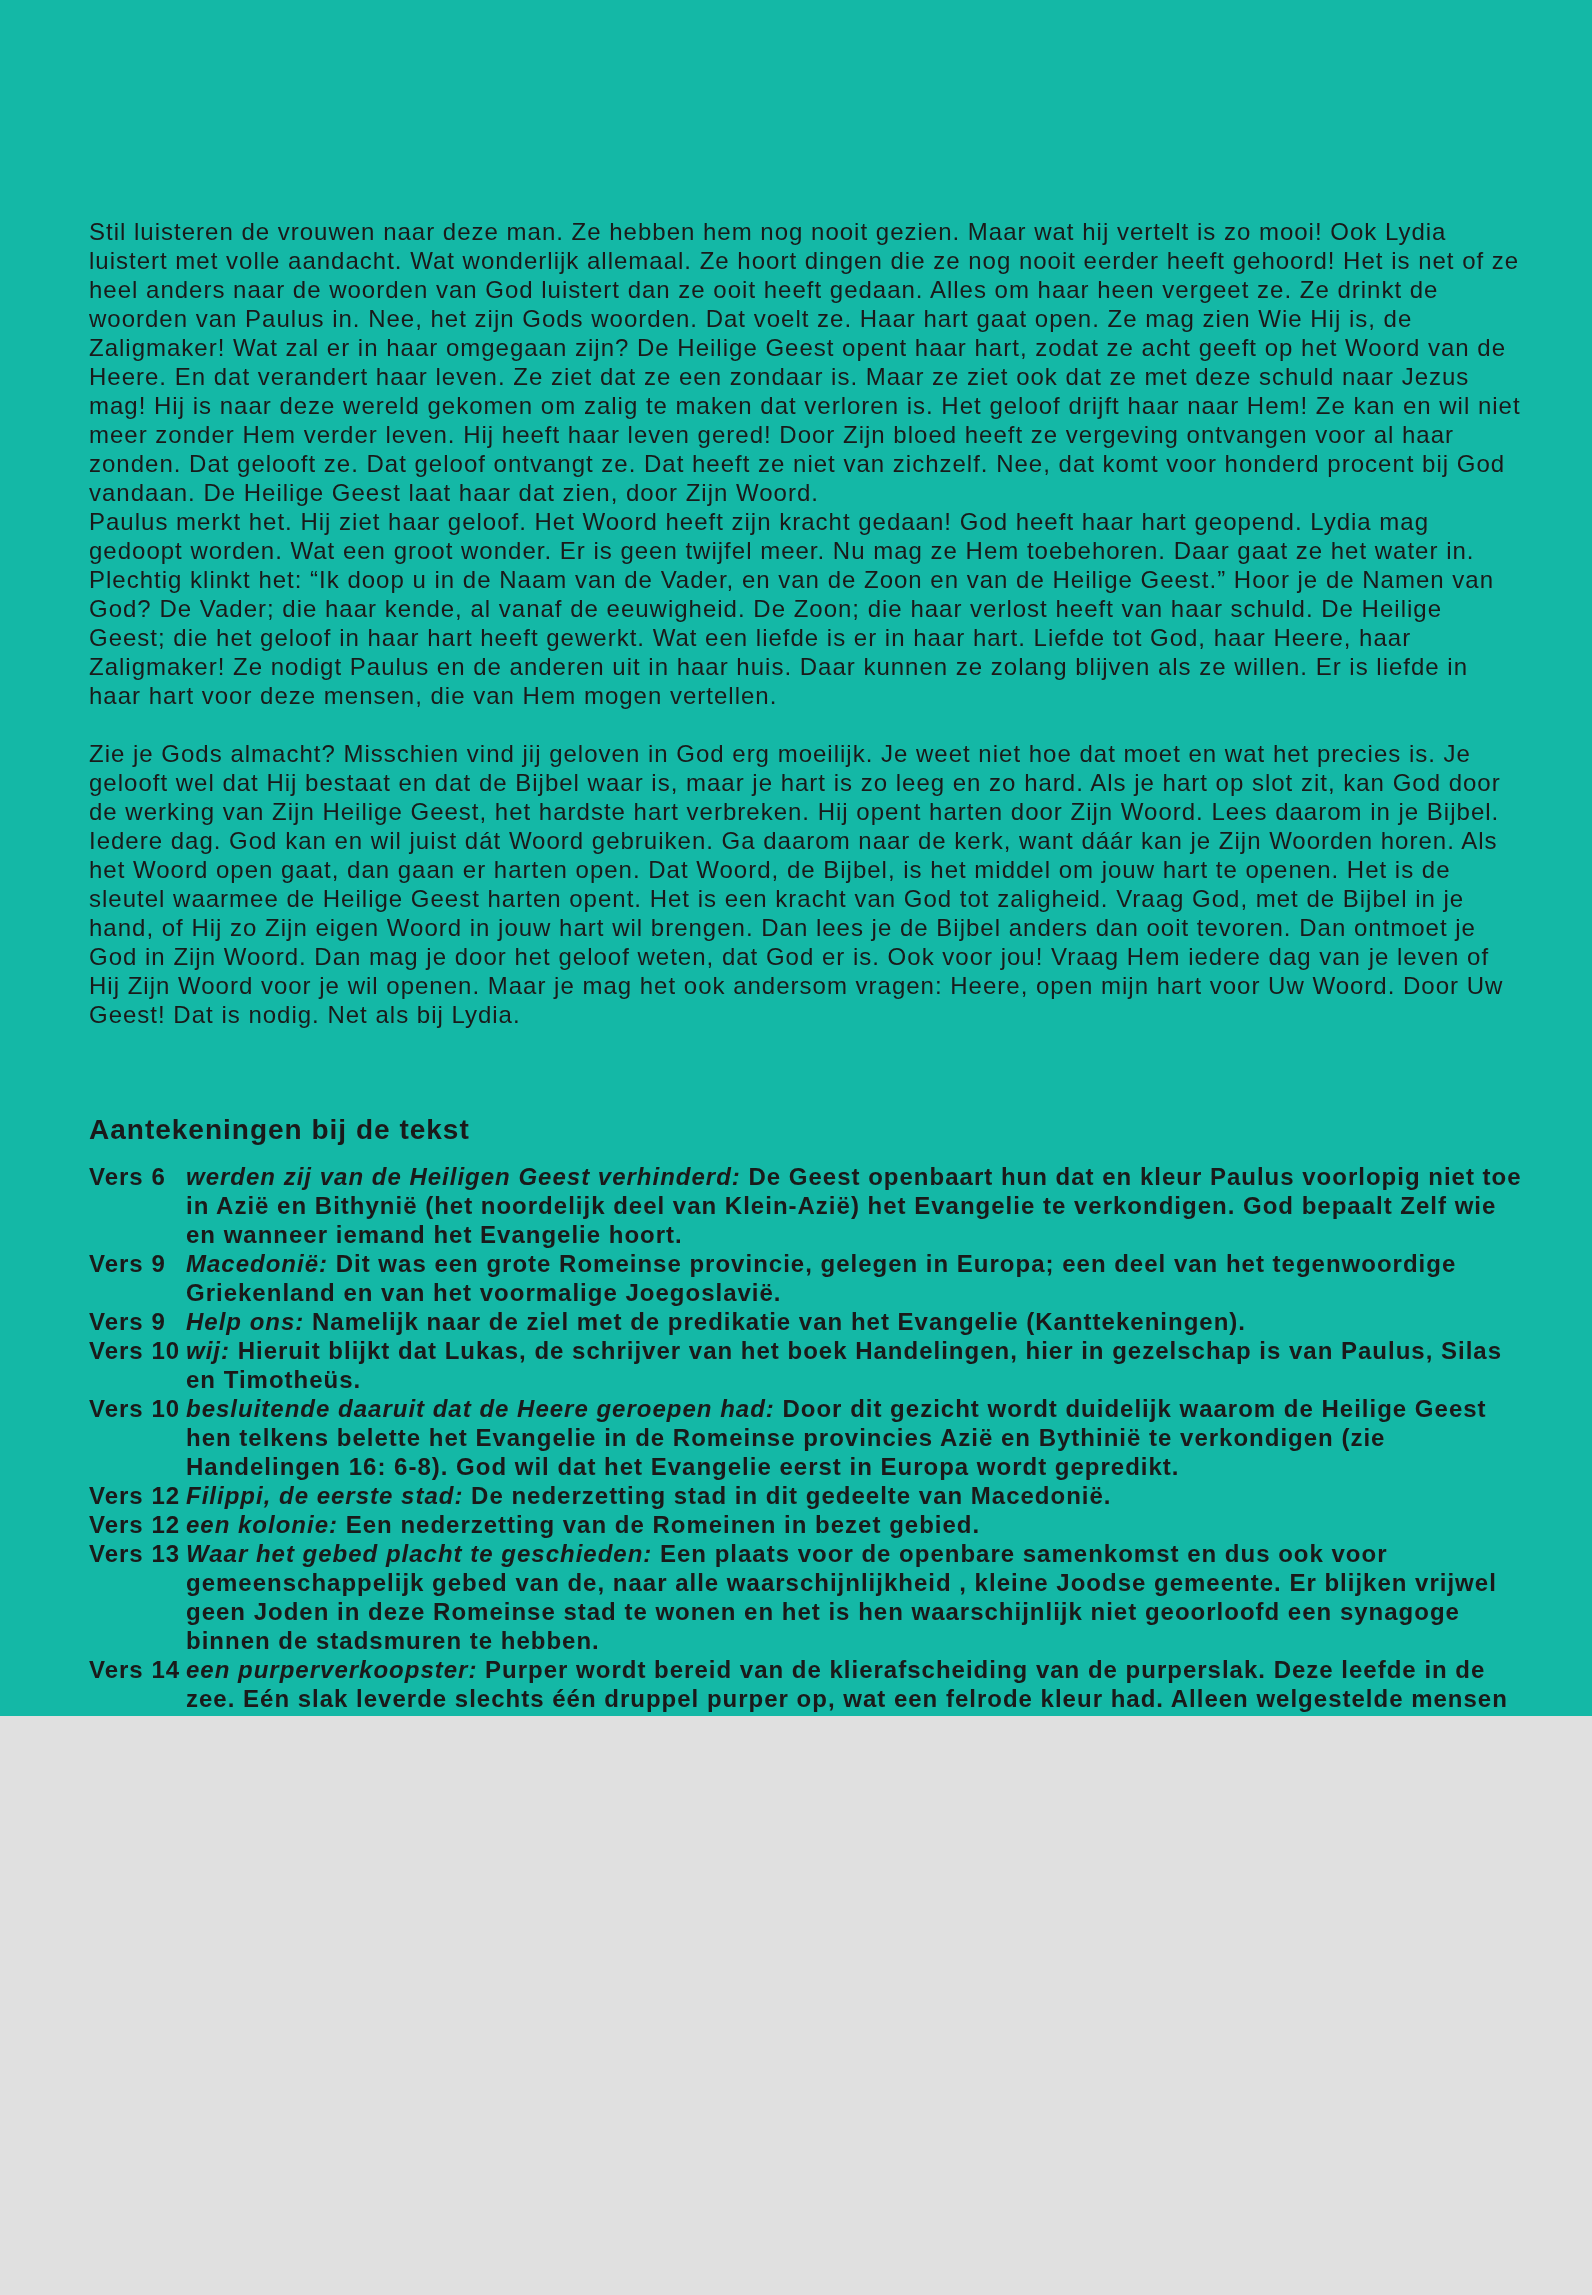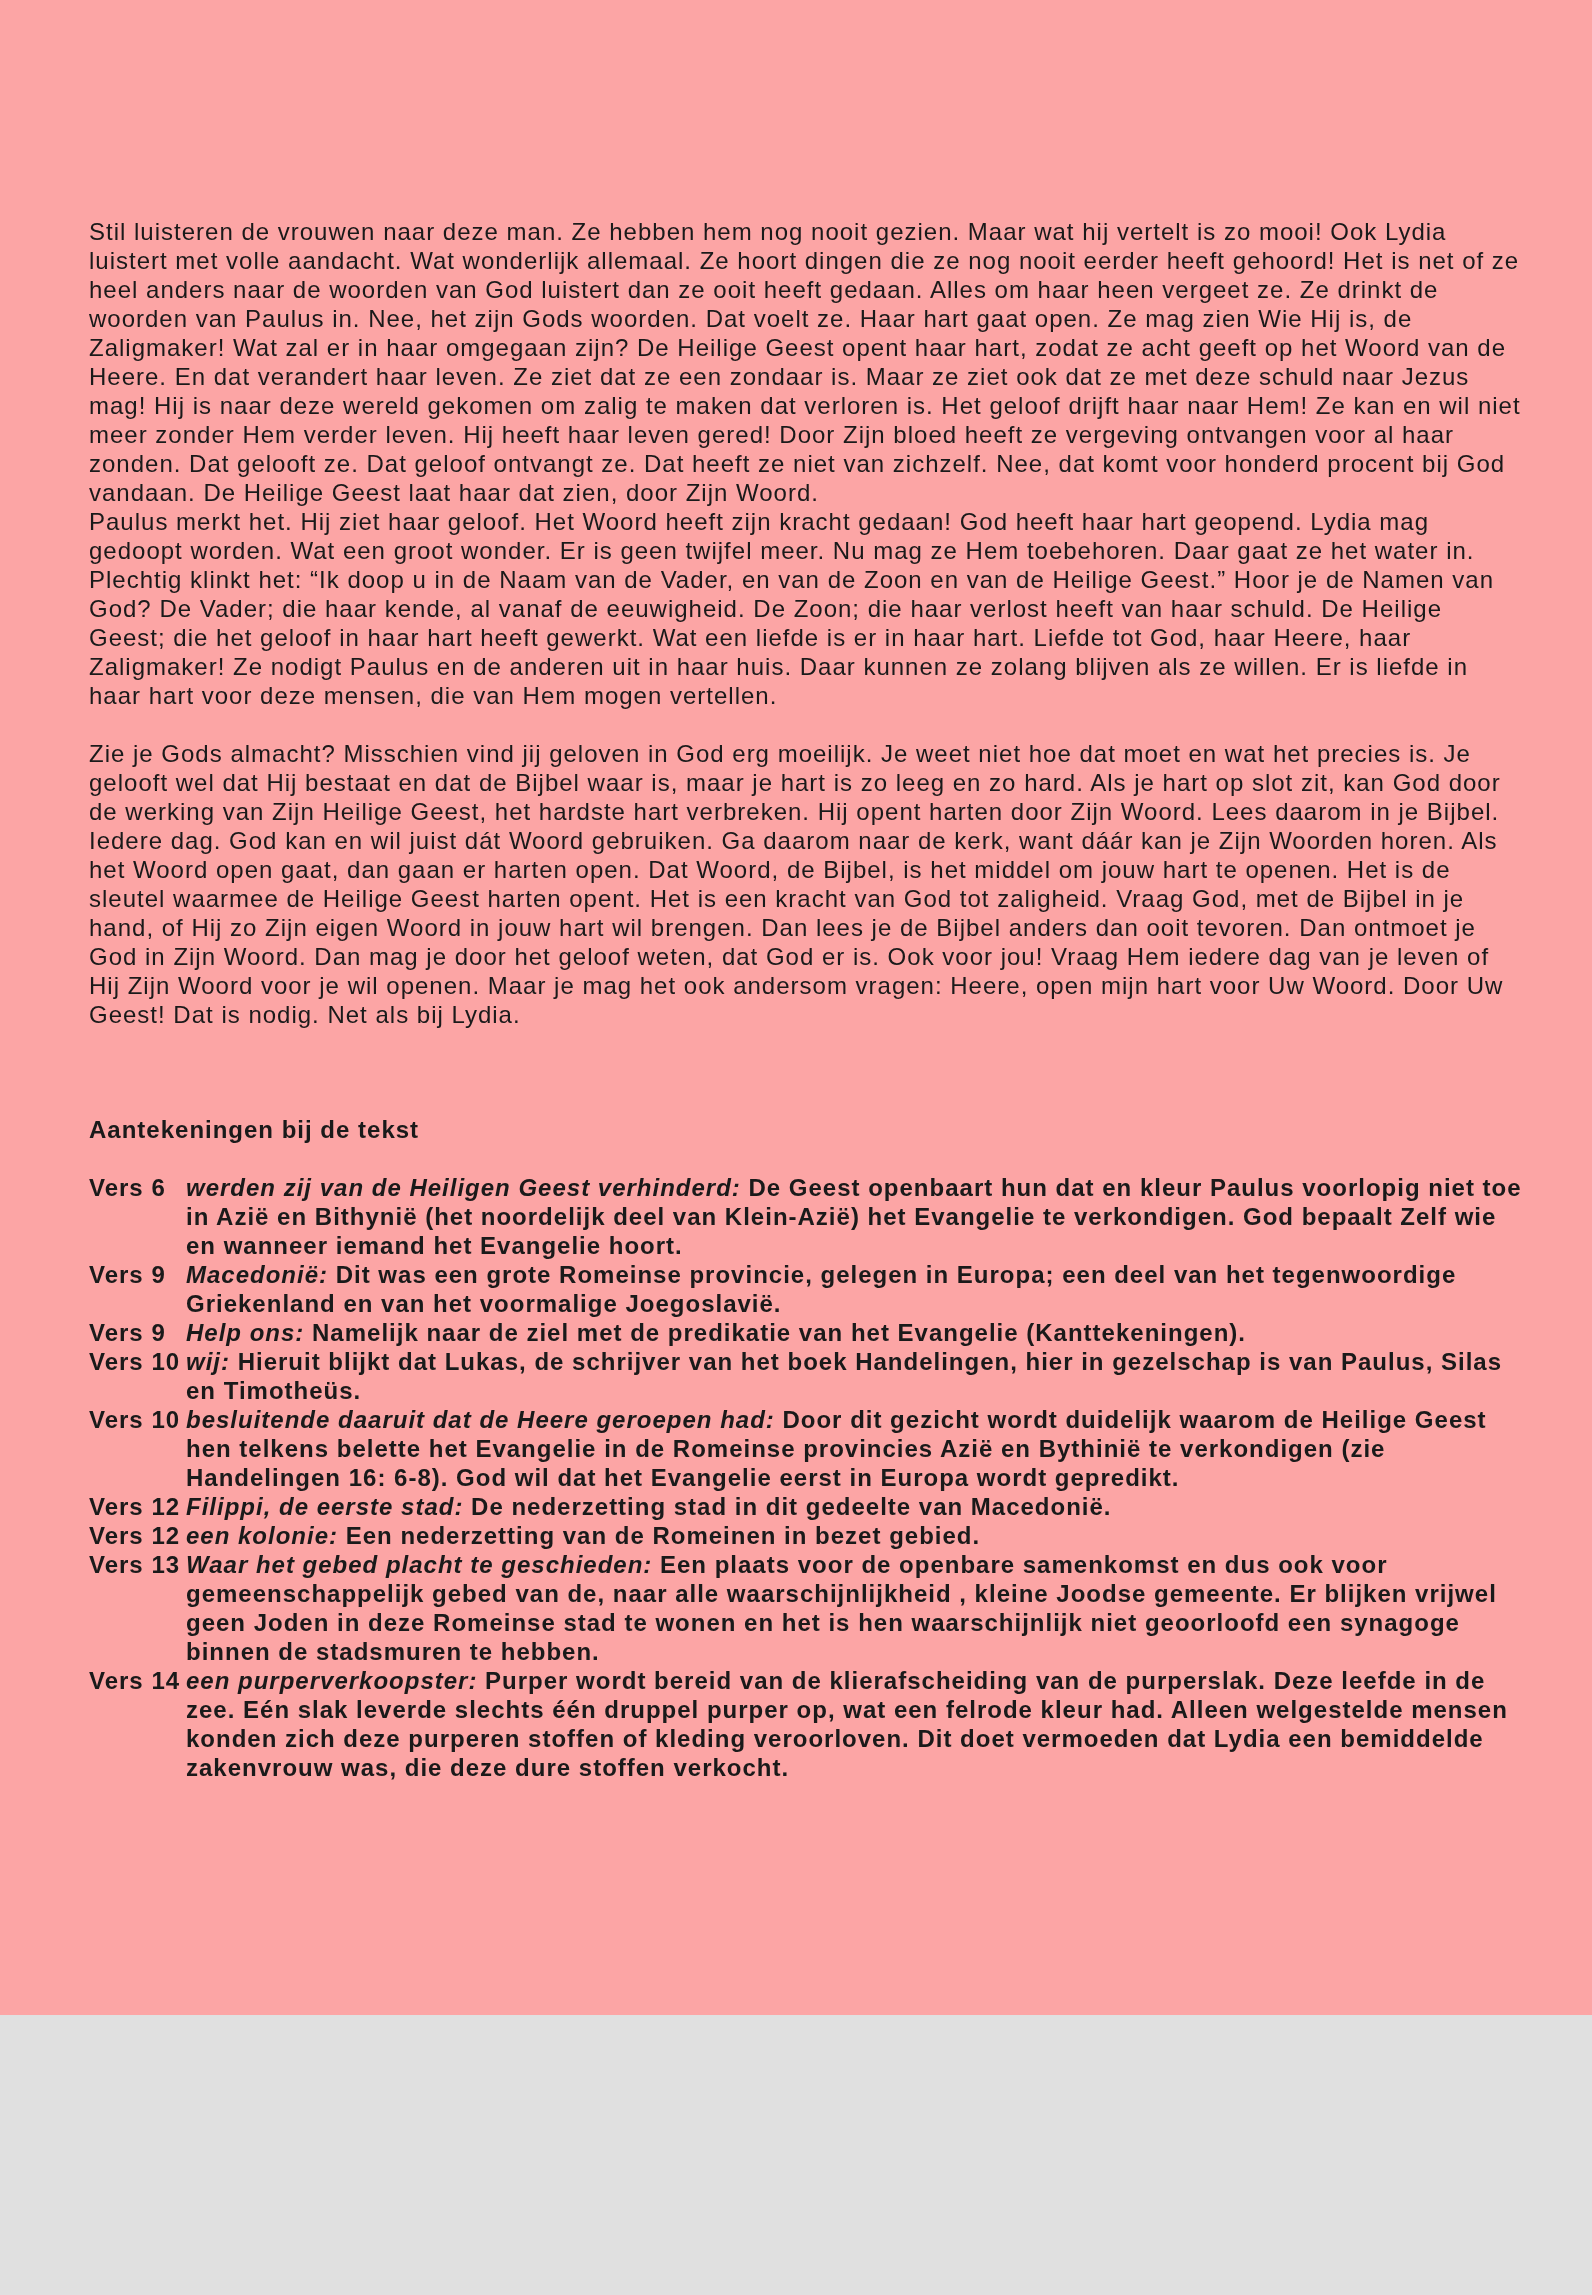--- a/index.html
+++ b/index.html
@@ -3,22 +3,22 @@
 <meta charset="utf-8">
 <style>
   html, body {
     margin: 0;
     padding: 0;
     background: #e0e0e0;
   }
   .page {
     position: relative;
     width: 1592px;
-    height: 2015px;
-    background: #fca5a5;
+    height: 1716px;
+    background: #14b8a6;
     overflow: hidden;
     font-family: "Liberation Sans", sans-serif;
     color: #1a1a1a;
   }
   .content {
     position: absolute;
     left: 89px;
     top: 217px;
     width: 1433px;
     font-size: 24px;
@@ -28,22 +28,22 @@
   .content p {
     margin: 0;
     padding: 0;
   }
   .para-spaced {
     margin-top: 29px !important;
   }
   .notes-heading {
     font-weight: bold;
     margin-top: 86px;
-    margin-bottom: 29px;
-    font-size: 24px;
+    margin-bottom: 18px;
+    font-size: 28px;
     line-height: 29px;
   }
   .notes {
     display: block;
     font-weight: bold;
   }
   .note-row {
     display: grid;
     grid-template-columns: 97px 1fr;
     align-items: start;

